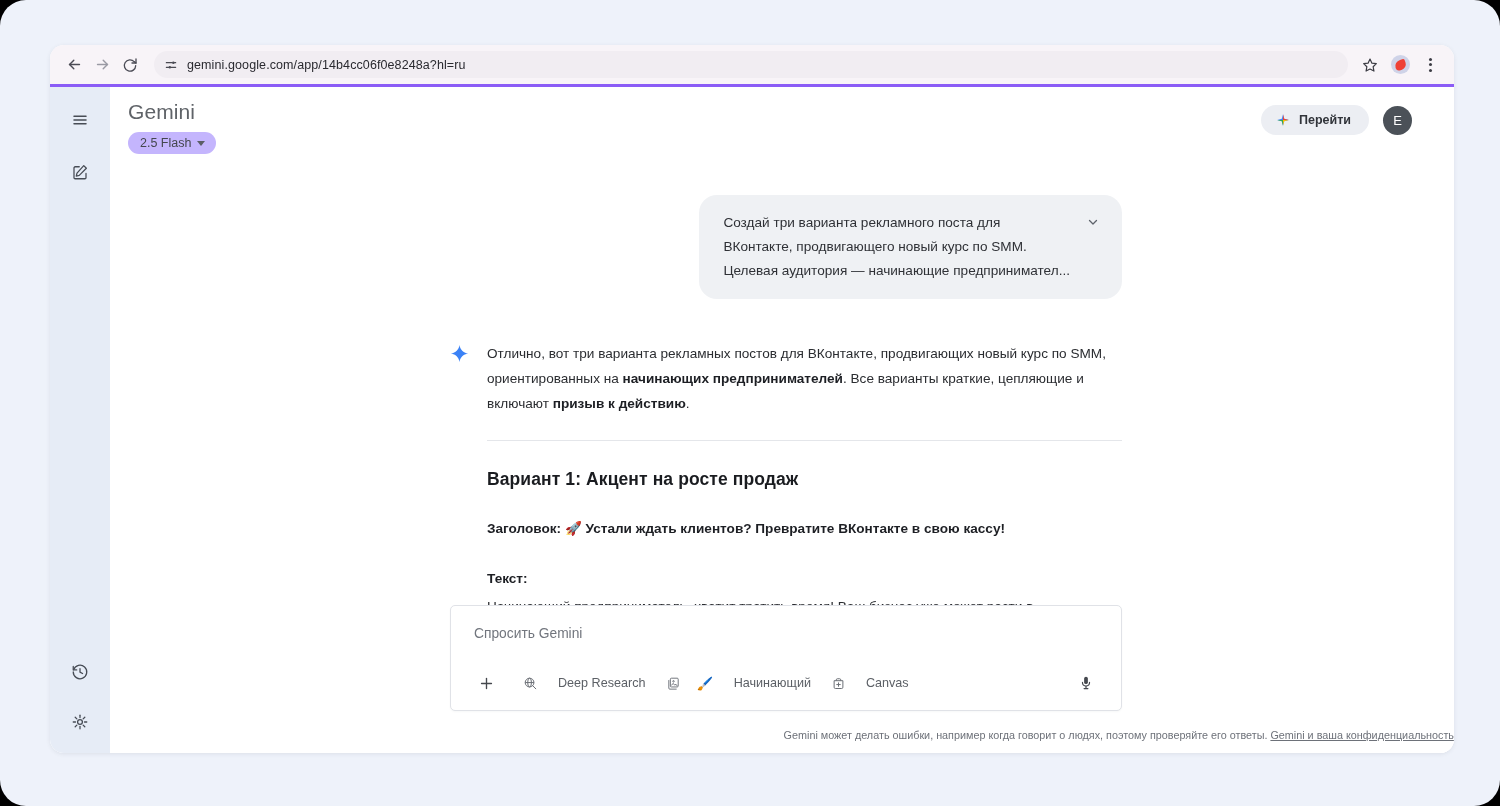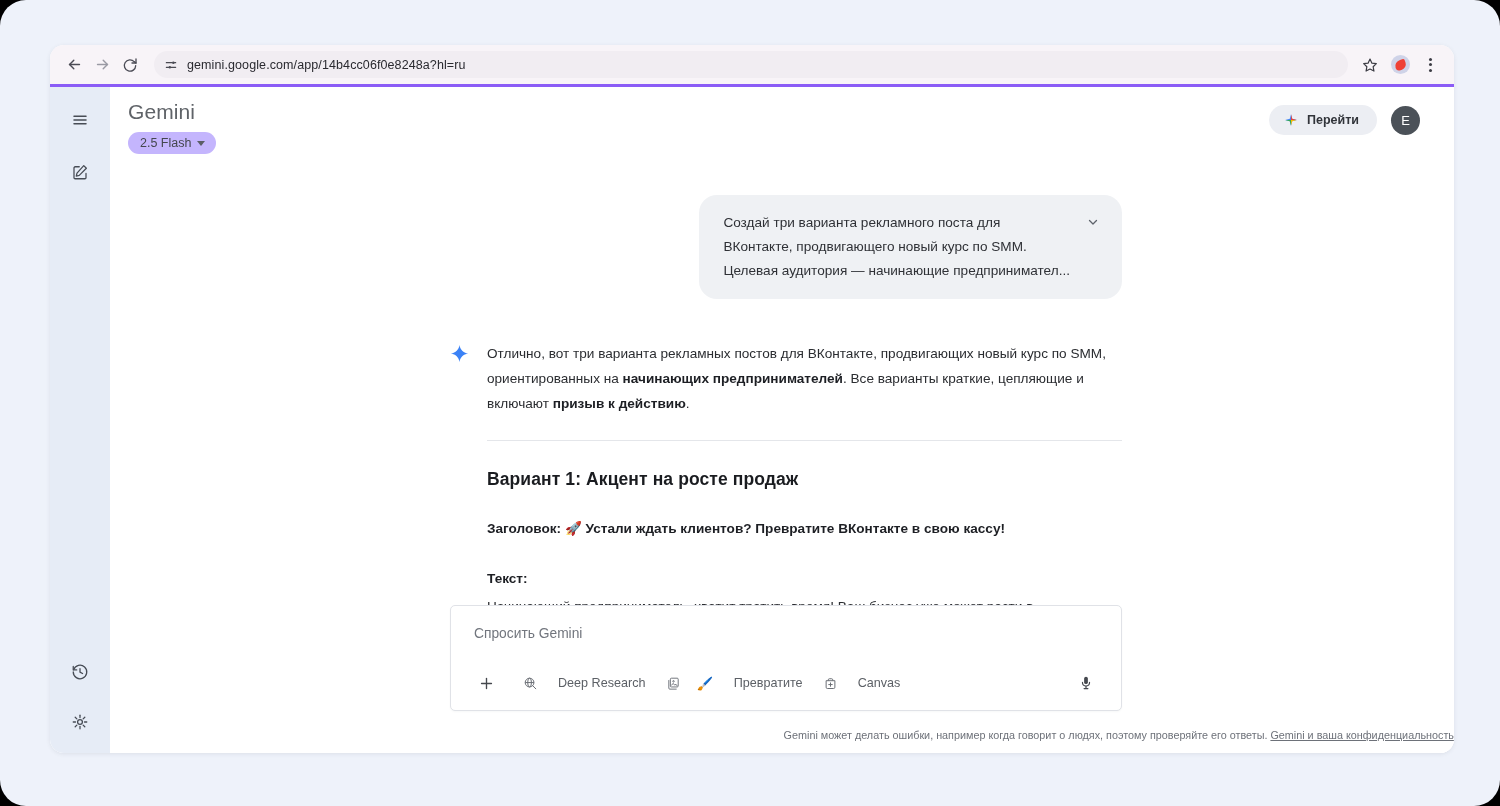--- a/index.html
+++ b/index.html
@@ -118,21 +118,21 @@
   #main {
     flex: 1;
     position: relative;
     background: #ffffff;
     min-width: 0;
   }
 
   
   #app-header {
     position: absolute;
-    left: 0; right: 4px; top: 0;
+    left: 0; right: 12px; top: 0;
     height: 86px;
     padding: 12px 30px 0 16px;
     display: flex;
     justify-content: space-between;
     align-items: flex-start;
     z-index: 5;
     background: #fff;
   }
   #brand-wrap { padding-left: 2px; }
   #brand-title {
@@ -543,21 +543,21 @@
               <div class="tool-chip">
                 <span class="tool-icon">
                   <svg width="15" height="15" viewBox="0 0 24 24" fill="none" stroke="currentColor" stroke-width="1.5">
                       <rect x="7" y="3.5" width="12.5" height="14" rx="1.6"></rect>
                       <path d="M4.5 6.5v13a1.5 1.5 0 0 0 1.5 1.5h11"></path>
                       <circle cx="12" cy="8.5" r="1.2"></circle>
                       <path d="M8.4 15.2l3-3.4 2.6 2.9 1.6-1.7 2.4 2.9"></path>
                     </svg>
                 </span>
                 <span class="emoji" style="font-size:13px;margin-left:-3px">🖌️</span>
-                <span>Превратите</span>
+                <span>Начинающий</span>
               </div>
 
               <div class="tool-chip">
                 <span class="tool-icon">
                   <svg width="15" height="15" viewBox="0 0 24 24" fill="none" stroke="currentColor" stroke-width="1.6">
                       <path d="M5 7.5h14v10.5a2 2 0 0 1-2 2H7a2 2 0 0 1-2-2z"></path>
                       <path d="M8.5 7.5V6a1.6 1.6 0 0 1 1.6-1.6h3.8A1.6 1.6 0 0 1 15.5 6v1.5"></path>
                       <line x1="12" y1="11" x2="12" y2="16.5" stroke-linecap="round"></line>
                       <line x1="9.2" y1="13.7" x2="14.8" y2="13.7" stroke-linecap="round"></line>
                     </svg>

